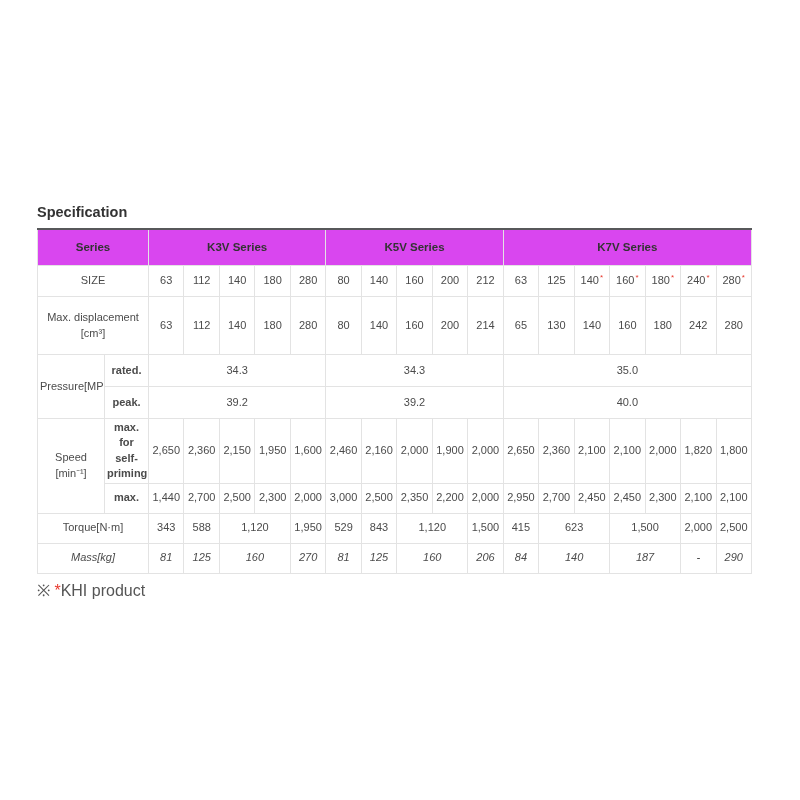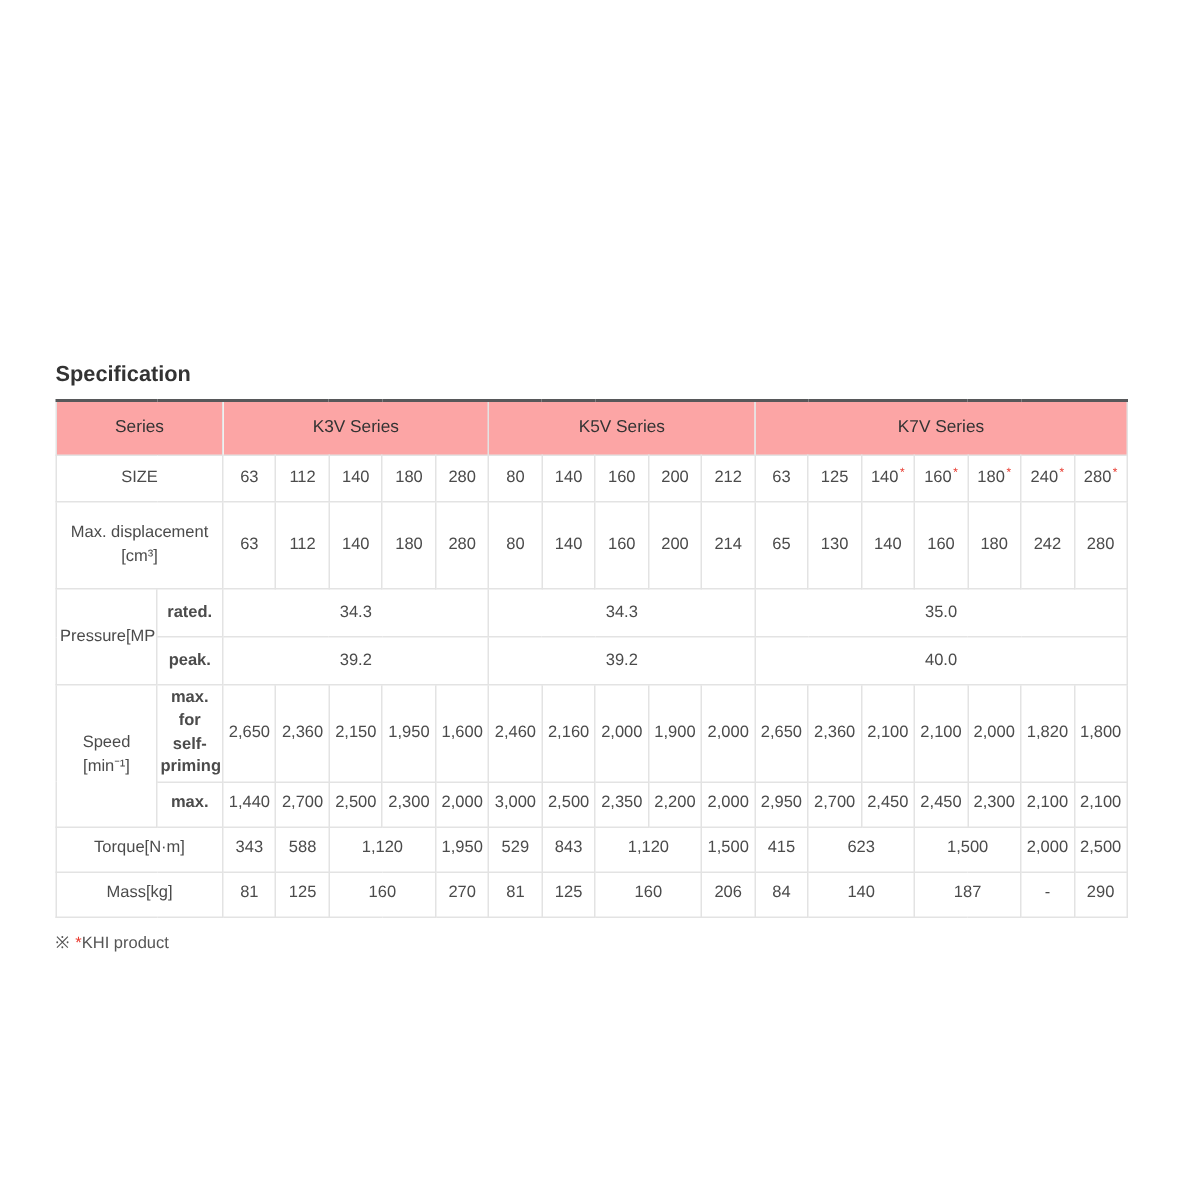--- a/index.html
+++ b/index.html
@@ -15,21 +15,20 @@
     width: 800px;
     height: 800px;
     background: #ffffff;
     overflow: hidden;
   }
   .spec-wrap {
     position: absolute;
     left: 37px;
     top: 204px;
     width: 716px;
-    margin-top: 38px;
   }
   .section-title {
     font-size: 14.5px;
     font-weight: 700;
     color: #333333;
     margin: 0 0 7px 0;
     line-height: 17px;
   }
   table.spec {
     width: 715px;
@@ -43,46 +42,46 @@
   table.spec th, table.spec td {
     border: 1px solid #e3e3e3;
     text-align: center;
     vertical-align: middle;
     padding: 1px 2px;
     white-space: pre-line;
     line-height: 1.4;
     overflow: hidden;
   }
   table.spec thead th {
-    background: #fca5a5;
-    font-weight: 400;
+    background: #d946ef;
+    font-weight: 700;
     color: #333333;
     font-size: 11.5px;
     height: 33px;
   }
   .label-cell { color: #4b4b4b; }
   .sublabel-cell { color: #4b4b4b; font-weight: bold; }
   .data-cell { color: #4b4b4b; }
   tr.r-size       { height: 31px; }
   tr.r-displacement { height: 58px; }
   tr.r-pressure-0 { height: 32px; }
   tr.r-pressure-1 { height: 32px; }
   tr.r-speed-0    { height: 63px; }
   tr.r-speed-1    { height: 30px; }
   tr.r-torque     { height: 30px; }
-  tr.r-mass       { height: 30px; }
+  tr.r-mass       { height: 30px; font-style: italic; }
   sup.star {
     color: #e8382d;
     font-size: 8px;
     line-height: 0;
     margin-left: 1px;
   }
   .footnote {
     margin-top: 10px;
-    font-size: 11px;
+    font-size: 16px;
     color: #555555;
     line-height: 14px;
   }
   .footnote .marker { margin-right: 4px; }
   .star-red { color: #e8382d; }
 </style>
 </head>
 <body>
 
 <div class="page">

